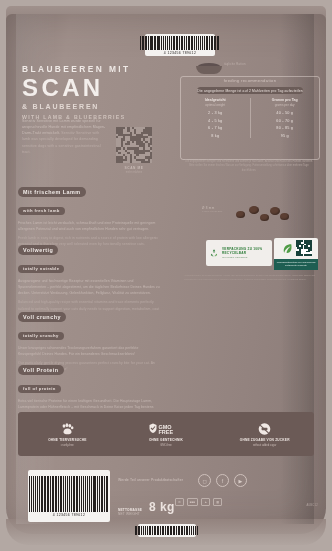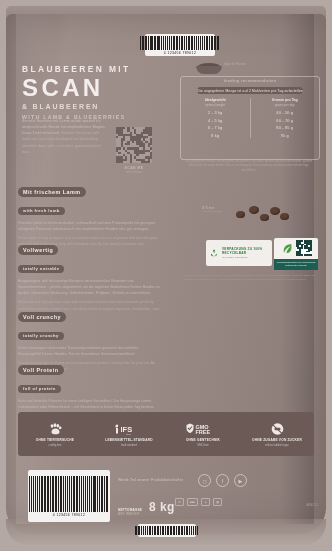--- a/index.html
+++ b/index.html
@@ -636,32 +636,20 @@
           <ellipse cx="16" cy="6.6" rx="2.4" ry="3" fill="#f0e8e4"></ellipse>
           <ellipse cx="20" cy="10" rx="2.2" ry="2.6" fill="#f0e8e4"></ellipse>
           <path d="M12 11c4 0 7 3 7 6s-3 4-7 4-7-1-7-4 3-6 7-6z" fill="#f0e8e4"></path>
         </svg>
       </div>
       <div class="bde">OHNE TIERVERSUCHE</div>
       <div class="ben">cruelty-free</div>
     </div>
     <div class="badge">
       <div class="bico">
-        <svg width="30" height="14" viewBox="0 0 60 26">
-          <path d="M6 4c2 0 3 2 2 4-1 2-4 3-5 1-1-2 1-5 3-5z" fill="#f0e8e4"></path>
-          <path d="M4 11h4v11H4z" fill="#f0e8e4"></path>
-          <text x="13" y="18" font-family="Liberation Sans" font-size="15" font-weight="bold" fill="#f0e8e4">IFS</text>
-          <text x="24" y="24" font-family="Liberation Sans" font-size="5" fill="#ded2cd">food</text>
-        </svg>
-      </div>
-      <div class="bde">LEBENSMITTEL-STANDARD</div>
-      <div class="ben">food standard</div>
-    </div>
-    <div class="badge">
-      <div class="bico">
         <svg width="34" height="14" viewBox="0 0 68 26">
           <path d="M8 2l7 3v7c0 5-4 8-7 9-3-1-7-4-7-9V5z" fill="#f0e8e4"></path>
           <path d="M4 11l3 3 5-6" stroke="#6b5a56" stroke-width="2.2" fill="none"></path>
           <text x="19" y="13" font-family="Liberation Sans" font-size="11" font-weight="bold" fill="#f0e8e4">GMO</text>
           <text x="19" y="23" font-family="Liberation Sans" font-size="11" font-weight="bold" fill="#f0e8e4">FREE</text>
         </svg>
       </div>
       <div class="bde">OHNE GENTECHNIK</div>
       <div class="ben">GMO-free</div>
     </div>

